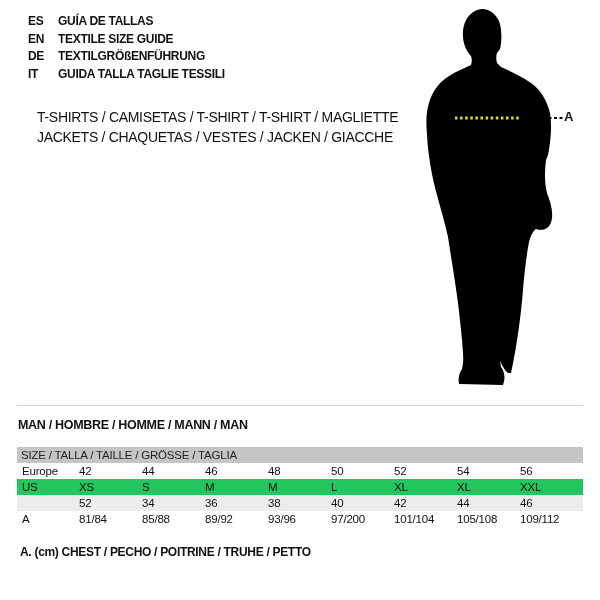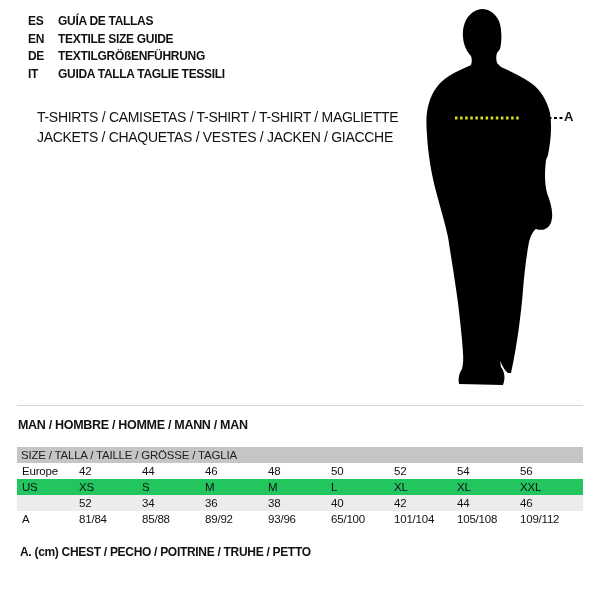--- a/index.html
+++ b/index.html
@@ -140,21 +140,21 @@
         <div class="t-cell">42</div>
         <div class="t-cell">44</div>
         <div class="t-cell">46</div>
       </div>
       <div class="t-row">
         <div class="t-label">A</div>
         <div class="t-cell">81/84</div>
         <div class="t-cell">85/88</div>
         <div class="t-cell">89/92</div>
         <div class="t-cell">93/96</div>
-        <div class="t-cell">65/100</div>
+        <div class="t-cell">97/200</div>
         <div class="t-cell">101/104</div>
         <div class="t-cell">105/108</div>
         <div class="t-cell">109/112</div>
       </div>
     </div>
 </div>
 
 <div class="footnote">A. (cm) CHEST / PECHO / POITRINE / TRUHE / PETTO</div>
 
 </body></html>

